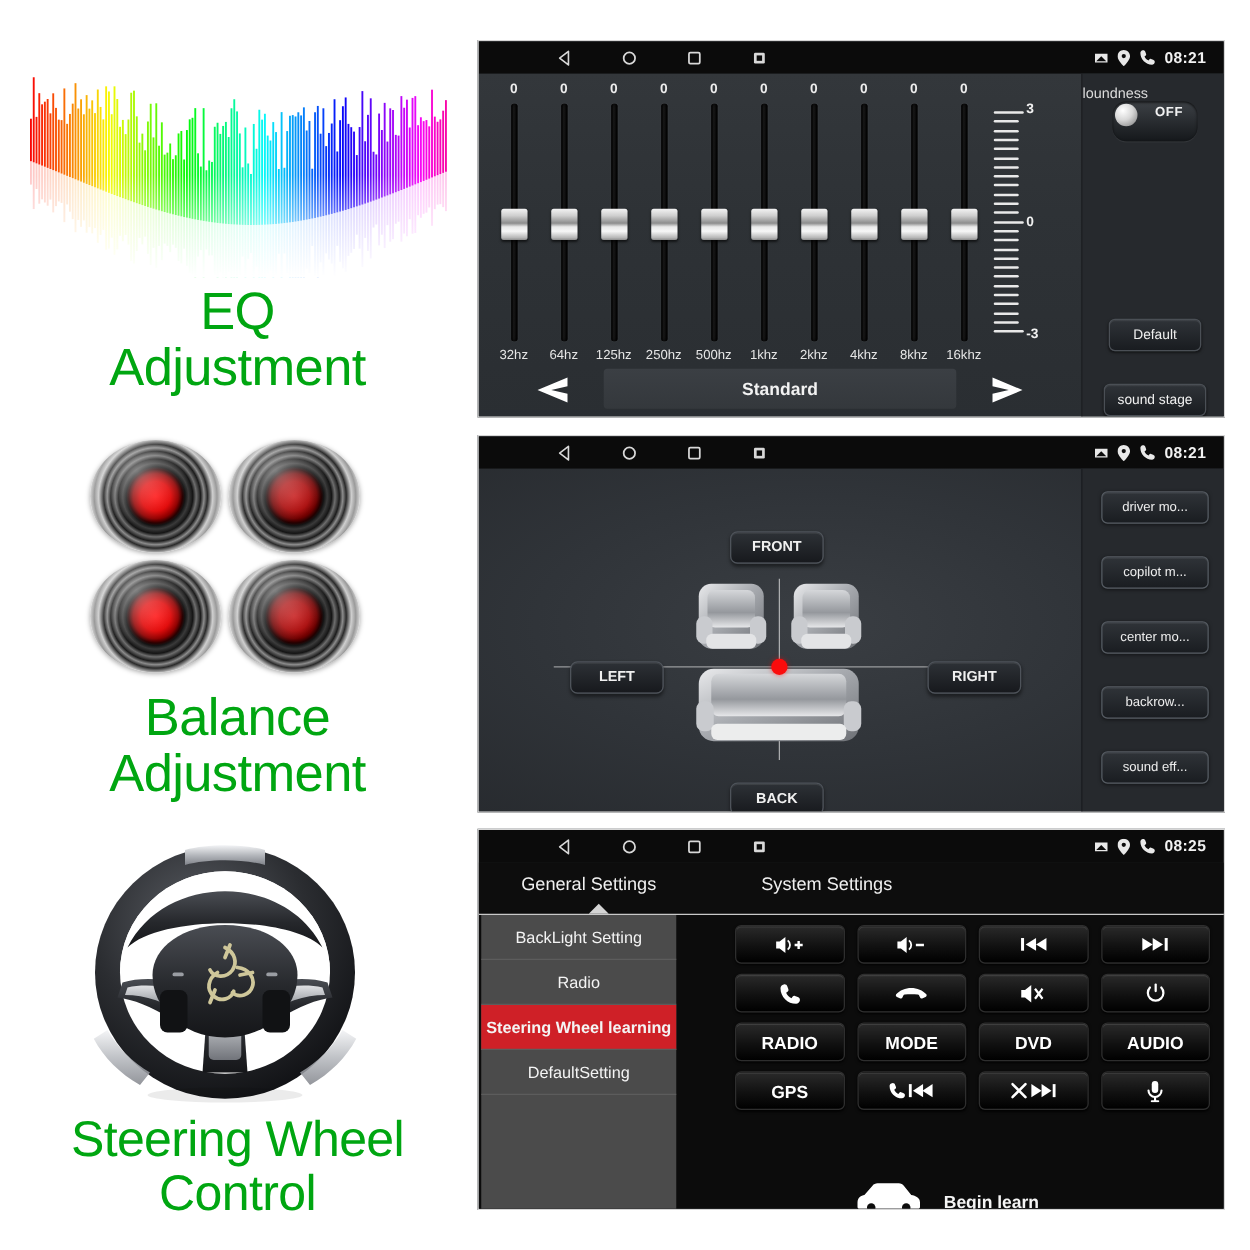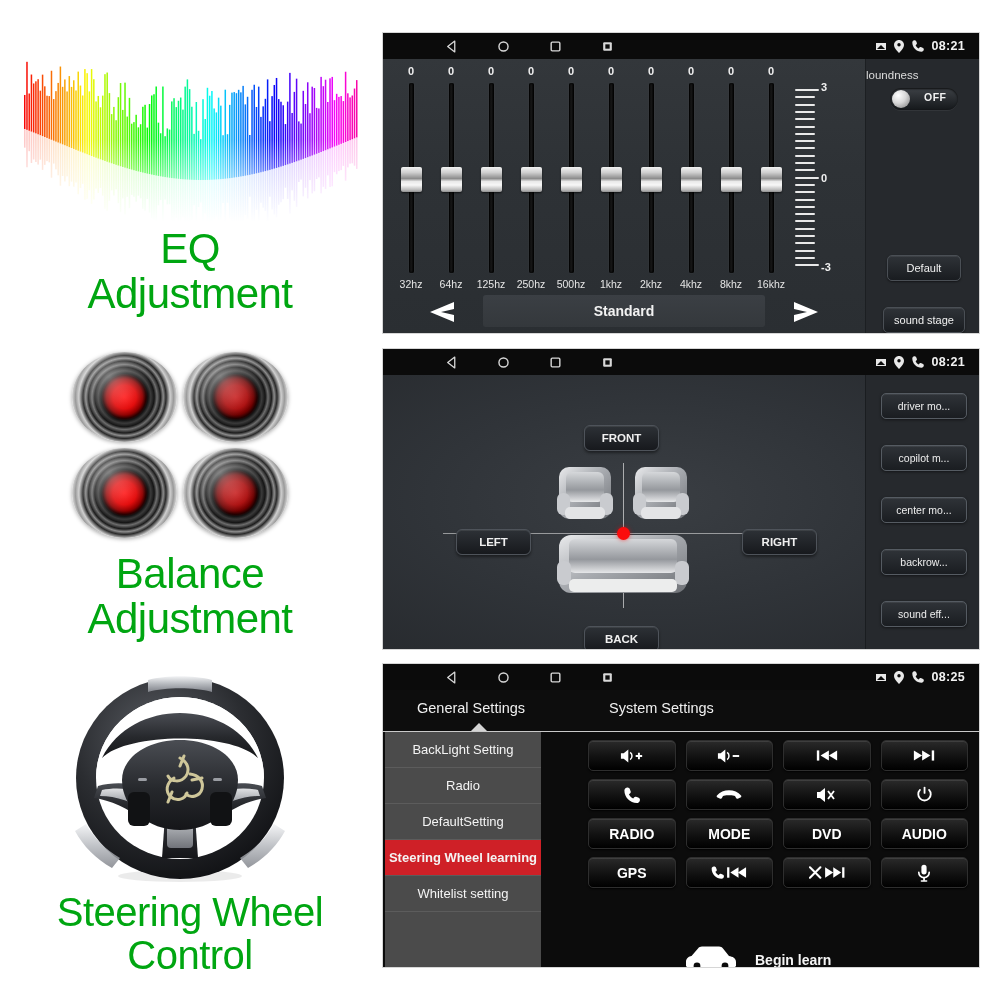--- a/index.html
+++ b/index.html
@@ -100,21 +100,21 @@
   .eq-bottom { position:absolute; left:0; top:230px; width:482px; height:46px; }
   .eq-arrow { position:absolute; top:6px; width:60px; height:34px; display:flex; align-items:center; justify-content:center; color:#fff; }
   .eq-arrow.left { left:28px; }
   .eq-arrow.right { right:28px; }
   .eq-preset { position:absolute; left:100px; top:6px; width:282px; height:32px;
     background:linear-gradient(180deg,#3b3f44,#34383c); border-radius:3px;
     display:flex; align-items:center; justify-content:center;
     color:#f2f2f2; font-size:14px; font-weight:bold; }
 
   .sd-title { text-align:left; color:#dcdcdc; font-size:11.5px; margin-top:10px; }
-  .sd-toggle { margin:7px auto 0; width:68px; height:22px; border-radius:11px;
+  .sd-toggle { margin:0 auto 0; width:68px; height:32px; border-radius:11px;
     background:linear-gradient(180deg,#3d4146,#15181b); position:relative;
     box-shadow: inset 0 1px 2px rgba(0,0,0,.8), 0 1px 0 rgba(255,255,255,.06); }
   .sd-toggle .ball { position:absolute; left:2px; top:2px; width:18px; height:18px; border-radius:50%;
     background:radial-gradient(circle at 35% 30%,#ffffff 0%,#d7d7d7 45%,#9a9a9a 80%,#7b7b7b 100%); }
   .sd-toggle .txt { position:absolute; right:11px; top:3px; color:#f2f2f2; font-size:10.5px; font-weight:bold; letter-spacing:.5px; }
 
   .sd-btn { width:74px; height:26px; margin:8px auto; border-radius:5px;
     background:linear-gradient(180deg,#2f3338,#191c20);
     border:1px solid #4a4f55;
     display:flex; align-items:center; justify-content:center;
@@ -926,23 +926,22 @@
       <div class="swc-tabs">
         <div class="swc-tab swc-tab-1">General Settings</div>
         <div class="swc-tab swc-tab-2">System Settings</div>
         <div class="tab-caret"></div>
         <div class="swc-sep"></div>
       </div>
 
       <div class="swc-menu">
         <div class="swc-mi">BackLight Setting</div>
         <div class="swc-mi">Radio</div>
+        <div class="swc-mi active">Steering Wheel learning</div>
         <div class="swc-mi">DefaultSetting</div>
-        <div class="swc-mi active">Steering Wheel learning</div>
-        <div class="swc-mi">Whitelist setting</div>
       </div>
 
       <div class="swc-grid">
         <div class="swc-key">
           <svg width="24" height="16" viewBox="0 0 26 16">
               <path d="M1 5 h3 L9 1 v14 L4 11 H1 Z" fill="#fff"></path>
               <path d="M11 4 a5 5 0 0 1 0 8" stroke="#fff" stroke-width="1.6" fill="none"></path>
               <path d="M17 8 h7 M20.5 4.5 v7" stroke="#fff" stroke-width="2.1"></path>
             </svg>
         </div>

